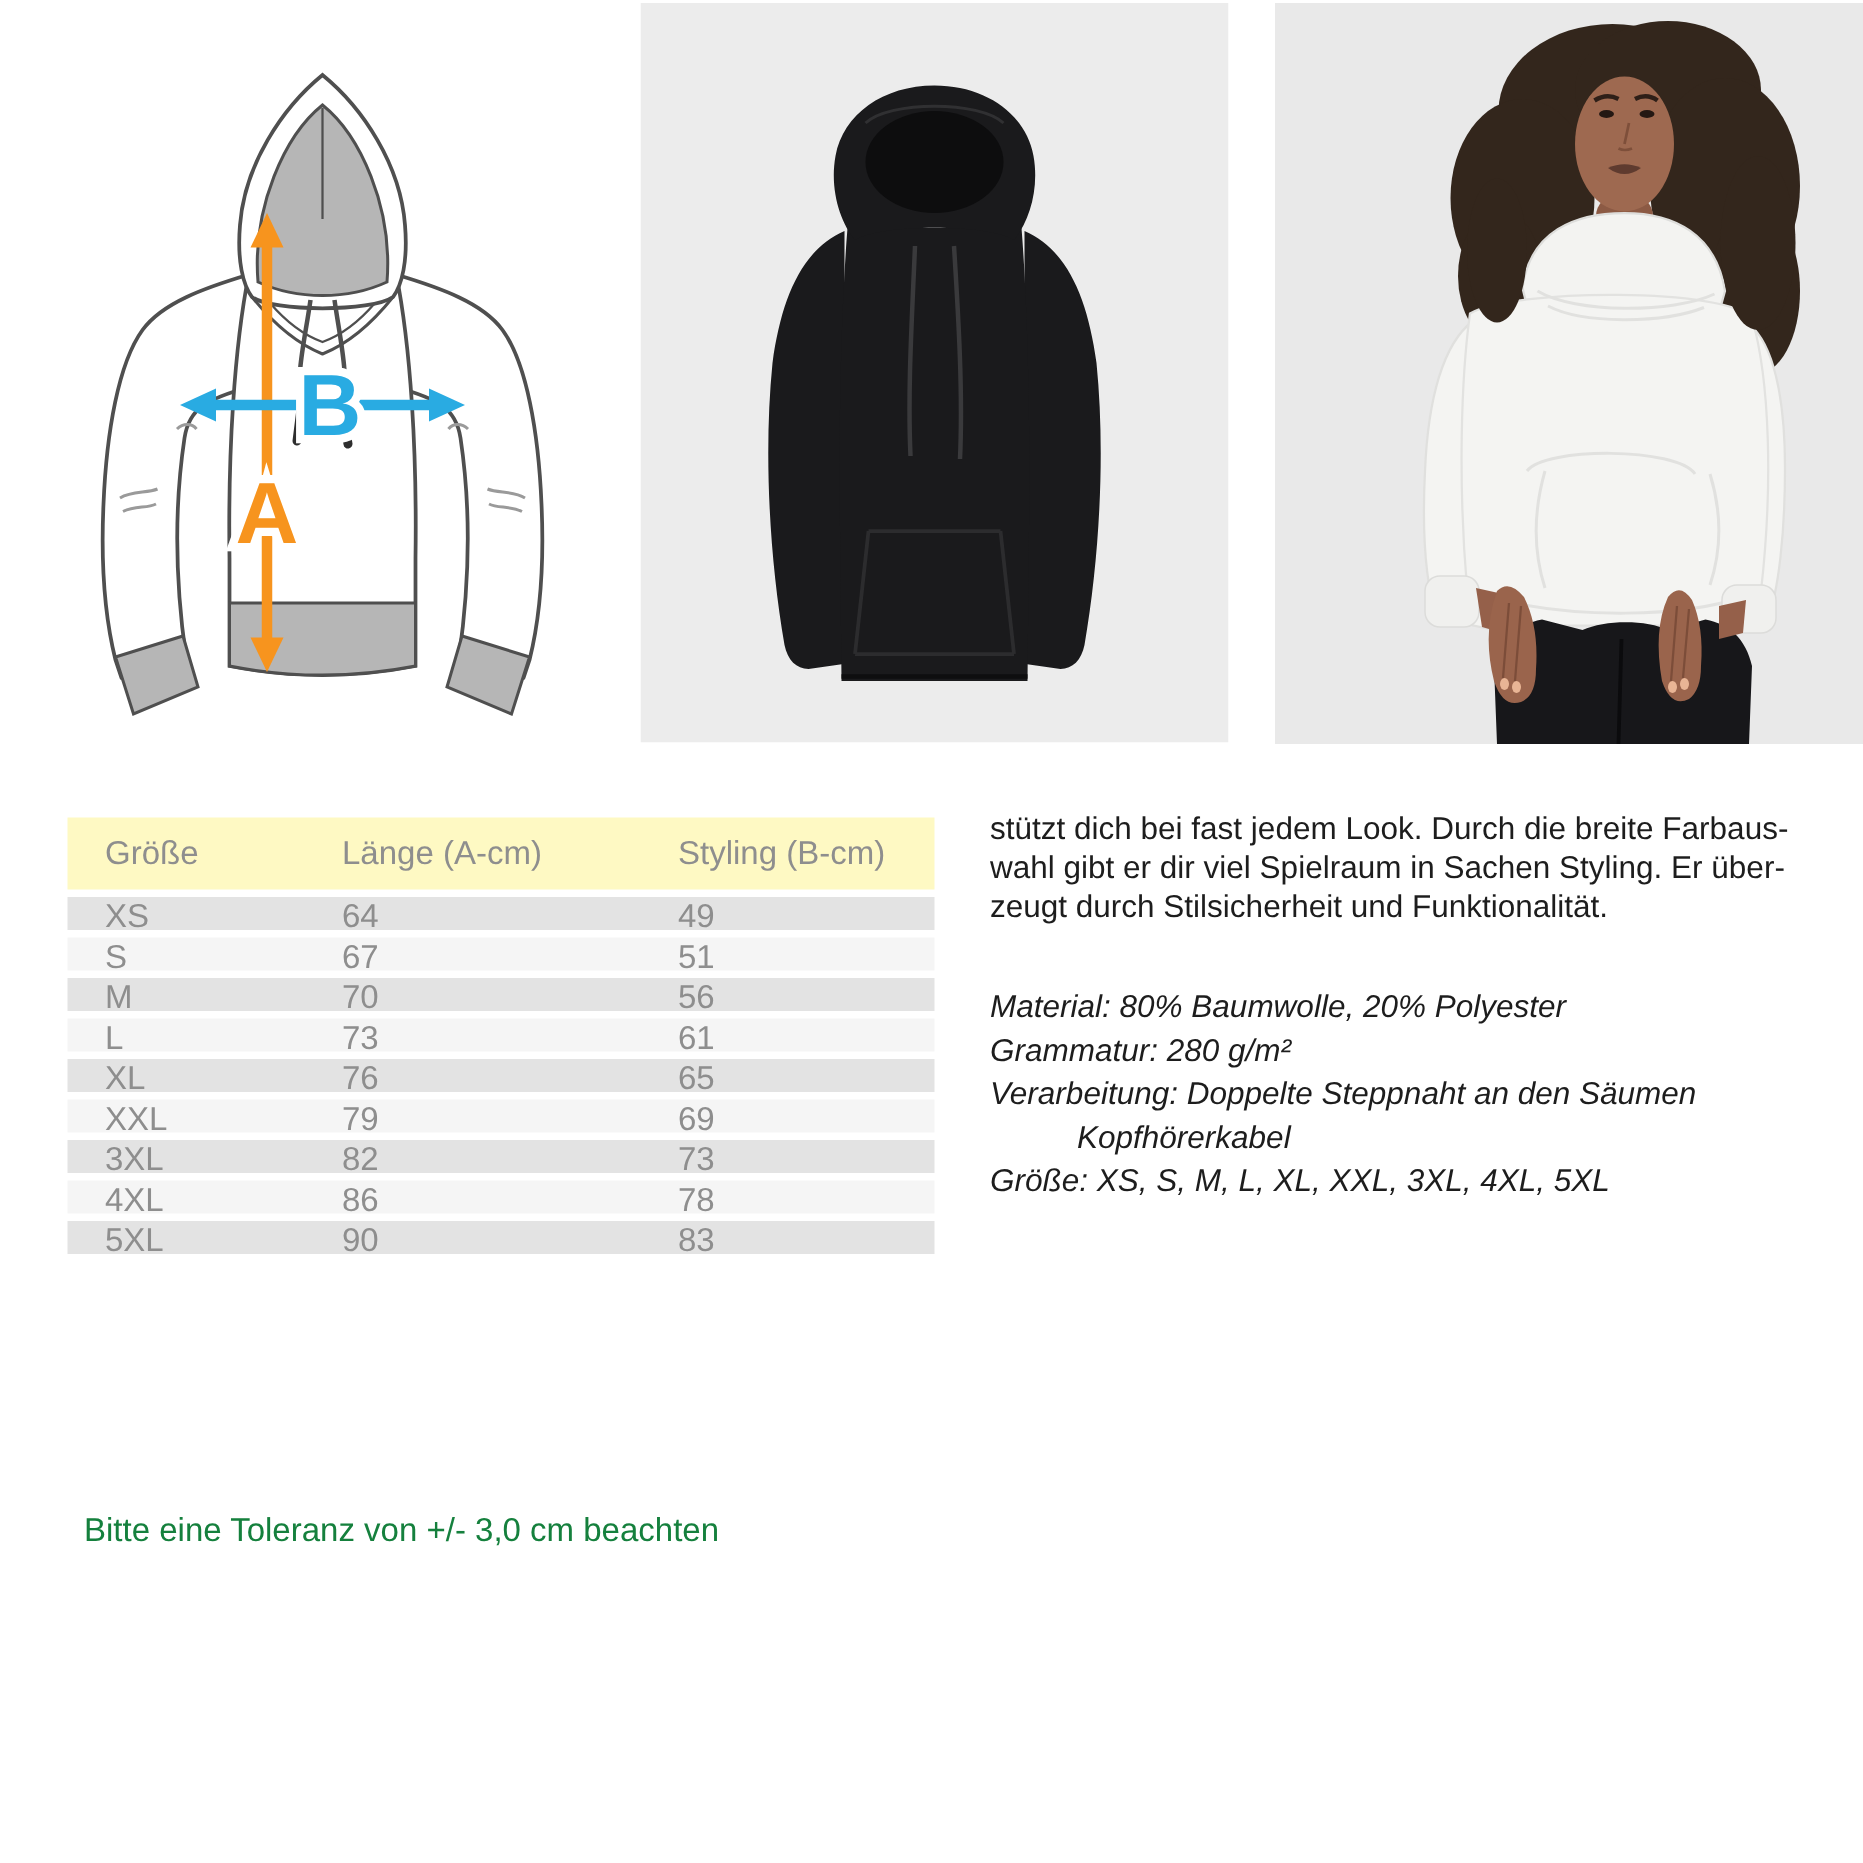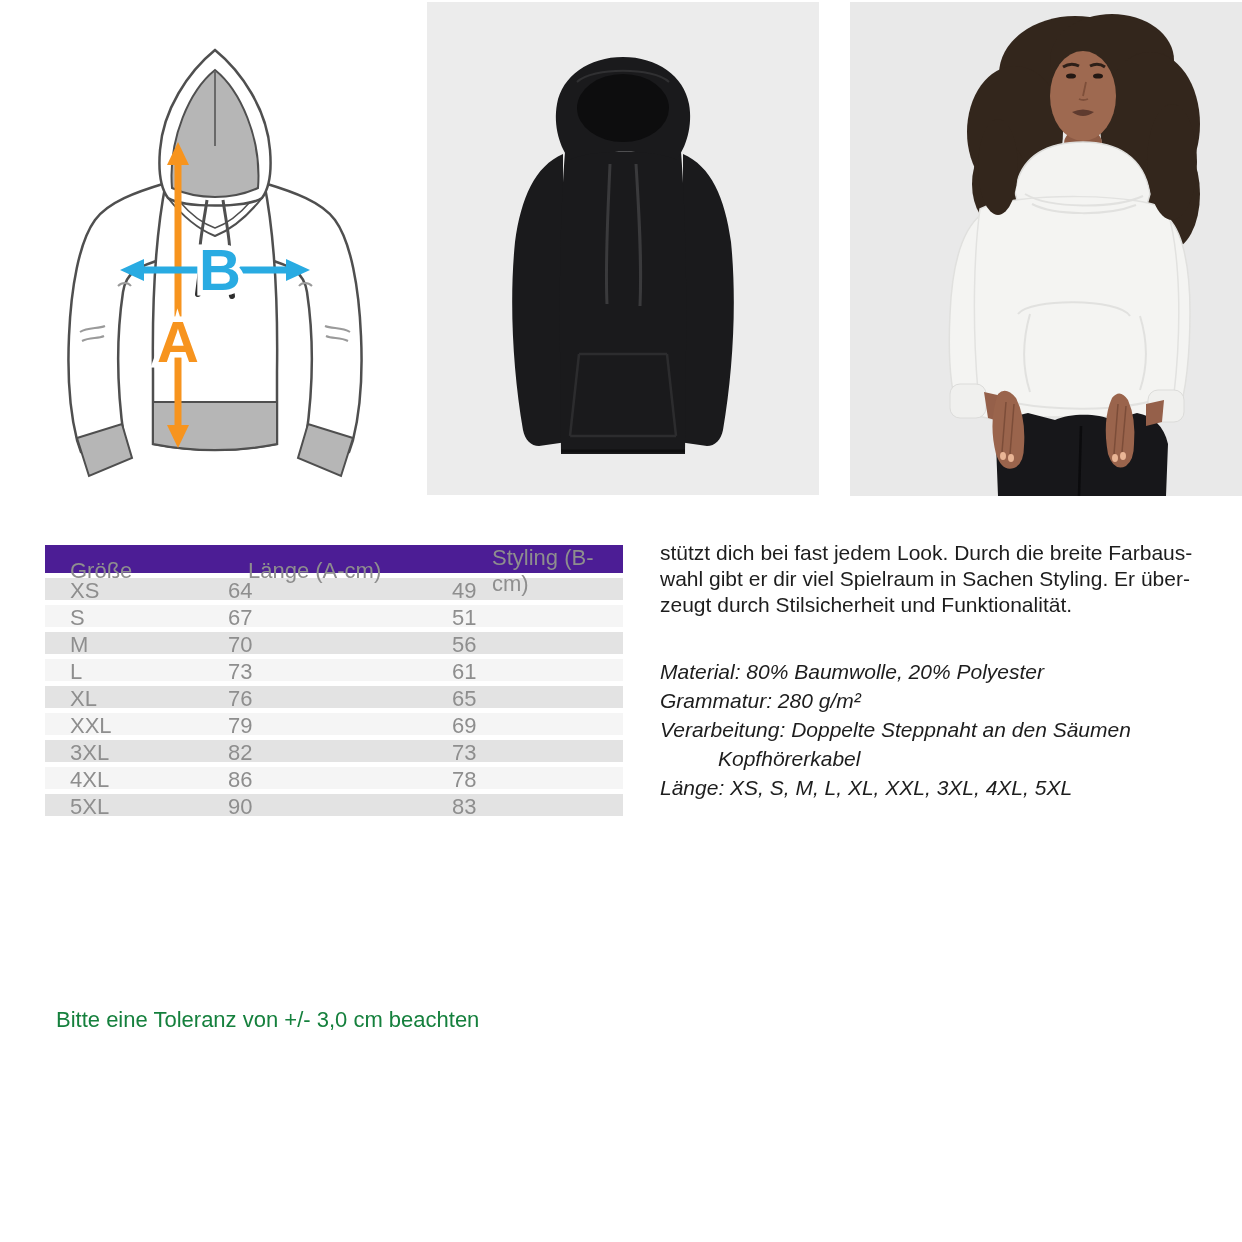--- a/index.html
+++ b/index.html
@@ -10,21 +10,21 @@
   .img-box { position:absolute; }
   .diagram-box { left:60px; top:42px; width:310px; height:448px; }
   .black-box   { left:427px; top:2px;  width:392px; height:493px; }
   .model-box   { left:850px; top:2px;  width:392px; height:494px; }
 
   
   .size-table { position:absolute; left:45px; top:545px; width:578px; }
   .t-row { display:grid; grid-template-columns:158px 224px 1fr; align-items:center;
            padding-left:25px; height:22px; margin-bottom:5px;
            font-size:22px; color:#8e8e8e; }
-  .t-head { background:#4c1d95; height:28px;gap:20px; }
+  .t-head { background:#fef9c3; height:48px; }
   .t-row.dark  { background:#e3e3e3; }
   .t-row.light { background:#f5f5f5; }
 
   
   .desc { position:absolute; left:660px; top:540px; width:566px; color:#1d1d1d; font-size:21px; }
   .desc .intro div { line-height:26px; }
   .desc .specs { margin-top:39px;font-style:italic; }
   .desc .specs div { line-height:29px; }
   .desc .indent { padding-left:58px; }
 
@@ -212,19 +212,19 @@
     <div class="intro">
       <div>stützt dich bei fast jedem Look. Durch die breite Farbaus-</div>
       <div>wahl gibt er dir viel Spielraum in Sachen Styling. Er über-</div>
       <div>zeugt durch Stilsicherheit und Funktionalität.</div>
     </div>
     <div class="specs">
       <div>Material: 80% Baumwolle, 20% Polyester</div>
       <div>Grammatur: 280 g/m²</div>
       <div>Verarbeitung: Doppelte Steppnaht an den Säumen</div>
       <div class="indent">Kopfhörerkabel</div>
-      <div>Länge: XS, S, M, L, XL, XXL, 3XL, 4XL, 5XL</div>
+      <div>Größe: XS, S, M, L, XL, XXL, 3XL, 4XL, 5XL</div>
     </div>
   </div>
 
   <div class="note">Bitte eine Toleranz von +/- 3,0 cm beachten</div>
 
 </div>
 
 </body></html>

